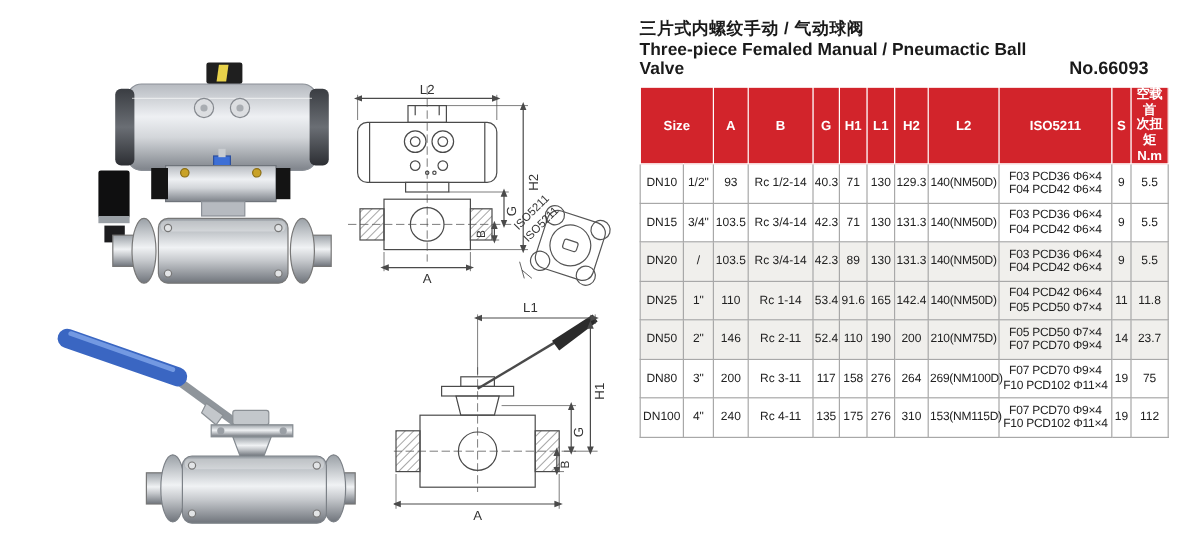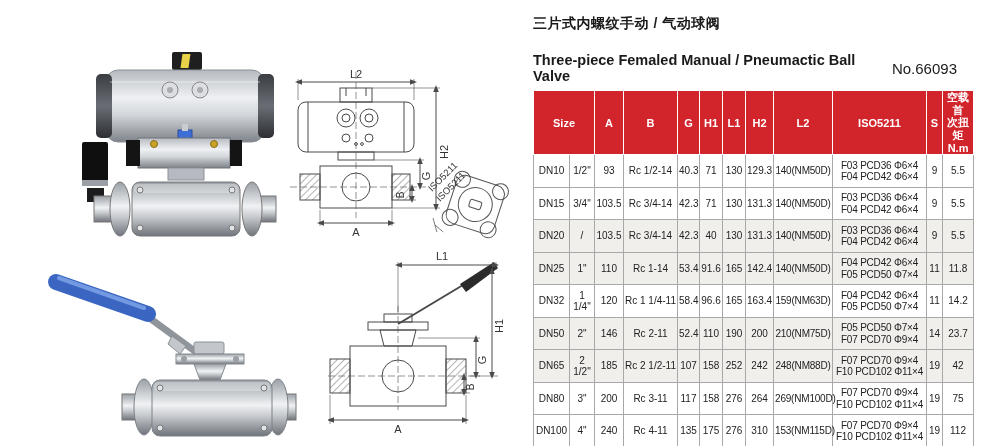--- a/index.html
+++ b/index.html
@@ -8,23 +8,23 @@
     position:relative;
     background:#ffffff;
     font-family:"Liberation Sans", sans-serif;
     overflow:hidden;
     color:#1a1a1a;
   }
 
   
   .right-panel { position:absolute; left:517px; top:14px; width:440px;padding-left:16px; }
   .title-cn { font-size:14px; font-weight:bold; letter-spacing:.5px; line-height:1.3; }
-  .title-row { display:flex; justify-content:space-between; align-items:center; margin-top:20px; }
+  .title-row { display:flex; justify-content:space-between; align-items:flex-end; margin-top:2px; }
   .title-en { font-size:14.5px; font-weight:bold; }
-  .model-no { font-size:15px; font-weight:normal; }
+  .model-no { font-size:15px; font-weight:bold; }
 
   table.spec { border-collapse:collapse; table-layout:fixed; width:440px; margin-top:6px;
                border:1px solid #a8a8a8; }
   table.spec th {
     background:#d2242b; color:#fff; font-weight:bold; font-size:11px;
     border:1px solid #ffffff; text-align:center; vertical-align:middle; padding:0;
   }
   table.spec thead tr { height:42px; }
   table.spec tbody tr { height:32.5px; }
   table.spec td {
@@ -334,21 +334,21 @@
         </td>
         <td>9</td>
         <td>5.5</td>
       </tr>
       <tr class="shaded">
         <td>DN20</td>
         <td>/</td>
         <td>103.5</td>
         <td class="cell-b">Rc 3/4-14</td>
         <td>42.3</td>
-        <td>40</td>
+        <td>89</td>
         <td>130</td>
         <td>131.3</td>
         <td class="cell-l2">140(NM50D)</td>
         <td class="cell-iso">
           <span class="iso-line">F03  PCD36  Φ6×4</span>
           <span class="iso-line">F04  PCD42  Φ6×4</span>
         </td>
         <td>9</td>
         <td>5.5</td>
       </tr>
@@ -362,71 +362,37 @@
         <td>165</td>
         <td>142.4</td>
         <td class="cell-l2">140(NM50D)</td>
         <td class="cell-iso">
           <span class="iso-line">F04  PCD42  Φ6×4</span>
           <span class="iso-line">F05  PCD50  Φ7×4</span>
         </td>
         <td>11</td>
         <td>11.8</td>
       </tr>
-      <tr>
-        <td>DN32</td>
-        <td>1 1/4"</td>
-        <td>120</td>
-        <td class="cell-b">Rc 1 1/4-11</td>
-        <td>58.4</td>
-        <td>96.6</td>
-        <td>165</td>
-        <td>163.4</td>
-        <td class="cell-l2">159(NM63D)</td>
-        <td class="cell-iso">
-          <span class="iso-line">F04  PCD42  Φ6×4</span>
-          <span class="iso-line">F05  PCD50  Φ7×4</span>
-        </td>
-        <td>11</td>
-        <td>14.2</td>
-      </tr>
       <tr class="shaded">
         <td>DN50</td>
         <td>2"</td>
         <td>146</td>
         <td class="cell-b">Rc 2-11</td>
         <td>52.4</td>
         <td>110</td>
         <td>190</td>
         <td>200</td>
         <td class="cell-l2">210(NM75D)</td>
         <td class="cell-iso">
           <span class="iso-line">F05  PCD50  Φ7×4</span>
           <span class="iso-line">F07  PCD70  Φ9×4</span>
         </td>
         <td>14</td>
         <td>23.7</td>
       </tr>
-      <tr class="shaded">
-        <td>DN65</td>
-        <td>2 1/2"</td>
-        <td>185</td>
-        <td class="cell-b">Rc 2 1/2-11</td>
-        <td>107</td>
-        <td>158</td>
-        <td>252</td>
-        <td>242</td>
-        <td class="cell-l2">248(NM88D)</td>
-        <td class="cell-iso">
-          <span class="iso-line">F07  PCD70  Φ9×4</span>
-          <span class="iso-line">F10 PCD102 Φ11×4</span>
-        </td>
-        <td>19</td>
-        <td>42</td>
-      </tr>
       <tr>
         <td>DN80</td>
         <td>3"</td>
         <td>200</td>
         <td class="cell-b">Rc 3-11</td>
         <td>117</td>
         <td>158</td>
         <td>276</td>
         <td>264</td>
         <td class="cell-l2">269(NM100D)</td>

